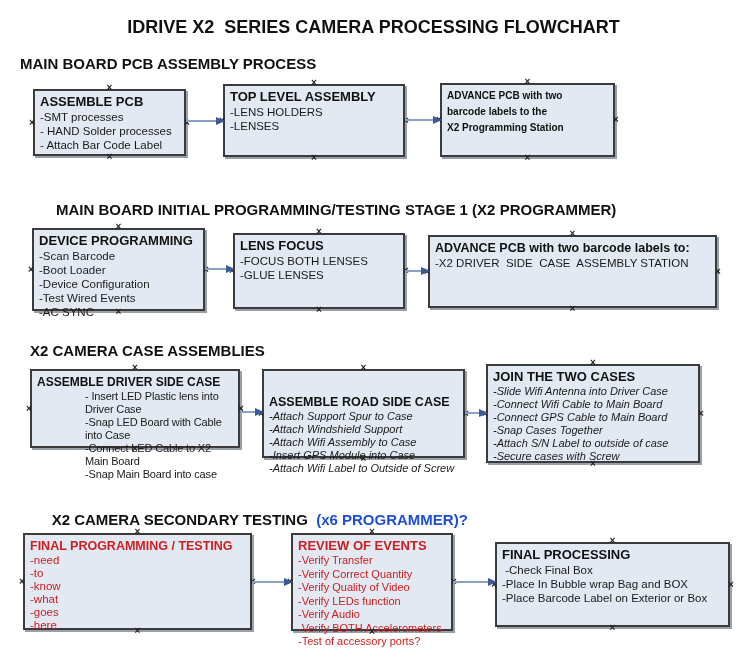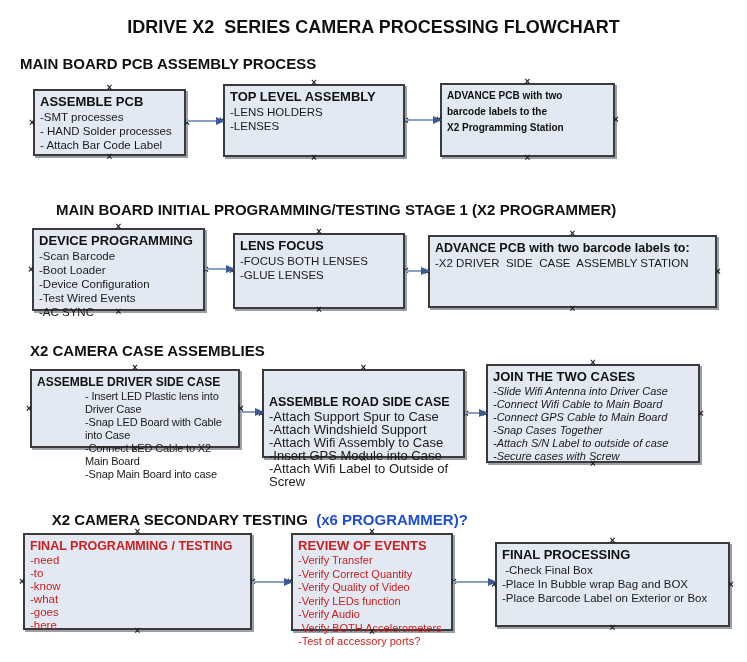--- a/index.html
+++ b/index.html
@@ -26,21 +26,21 @@
   .b-c .btitle{white-space:pre-line;font-size:10px;line-height:16px;}
   .b-d{left:32px; top:228px;width:173px;height:83px;}
   .b-e{left:233px;top:233px;width:172px;height:76px;}
   .b-f{left:428px;top:235px;width:289px;height:73px;}
   .b-f .btitle{font-size:12.5px;}
   .b-g{left:30px; top:369px;width:210px;height:79px;}
   .b-g .btitle{font-size:12px;}
   .b-g .bitem{font-size:11px;line-height:13px;letter-spacing:-0.15px;margin-left:48px;}
   .b-h{left:262px;top:369px;width:203px;height:89px;}
   .b-h .btitle{font-size:12.5px;margin-top:20px;}
-  .b-h .bitem{font-size:13px;line-height:13px;}
+  .b-h .bitem{font-size:11px;line-height:13px;font-style:italic;}
   .b-i{left:486px;top:364px;width:214px;height:99px;}
   .b-i .bitem{font-size:11px;line-height:13px;font-style:italic;}
   .b-j{left:23px; top:533px;width:229px;height:97px;}
   .b-j .btitle{font-size:12.5px;}
   .b-j .bitem{line-height:13px;}
   .b-k{left:291px;top:533px;width:162px;height:98px;}
   .b-k .bitem{font-size:11px;line-height:13.5px;}
   .b-l{left:495px;top:542px;width:235px;height:85px;}
 
   .h{position:absolute;font-size:10px;line-height:8px;width:8px;height:8px;

